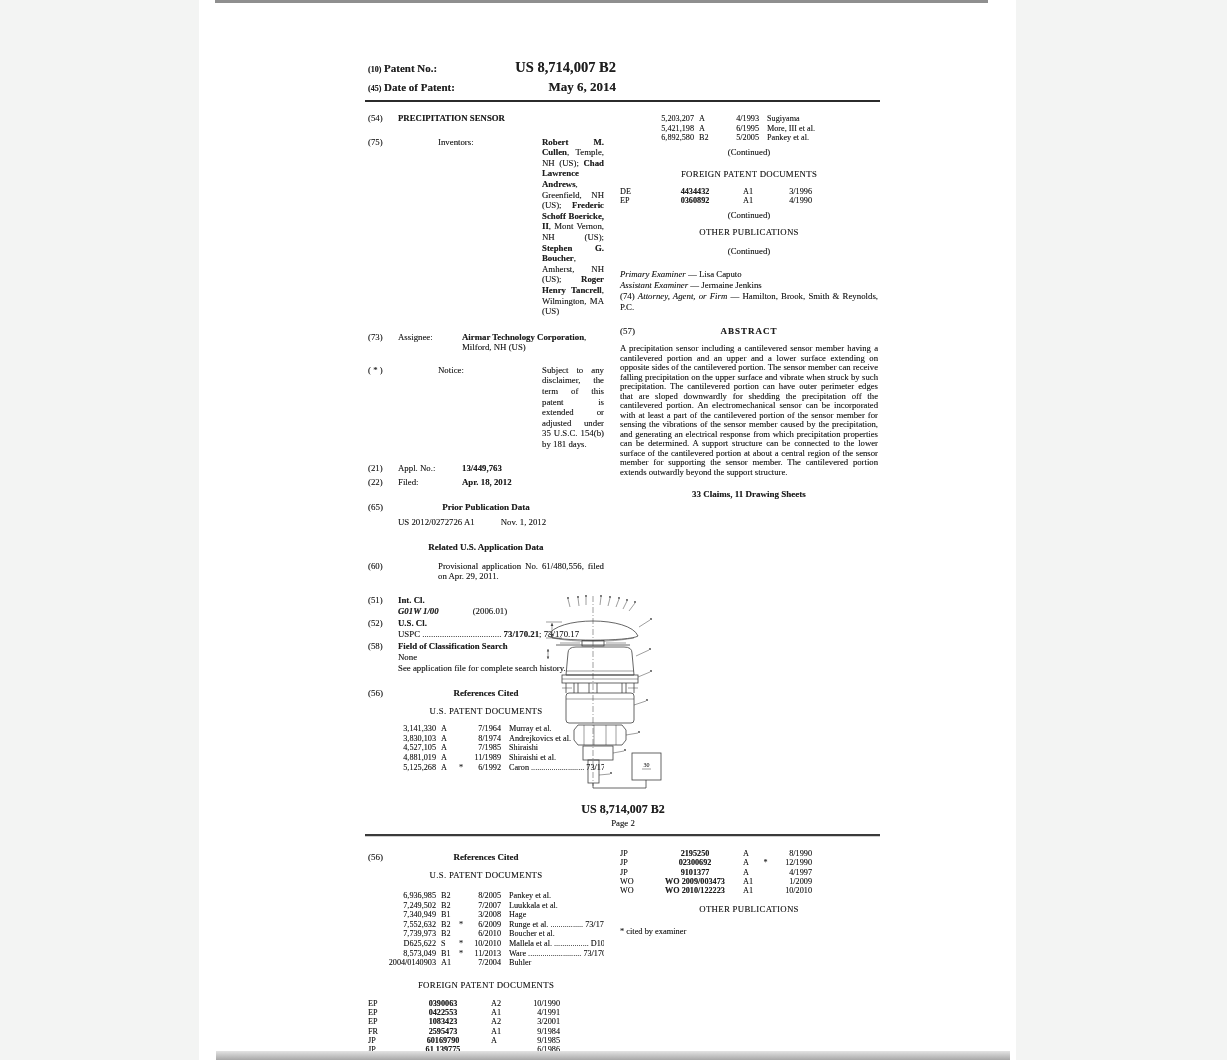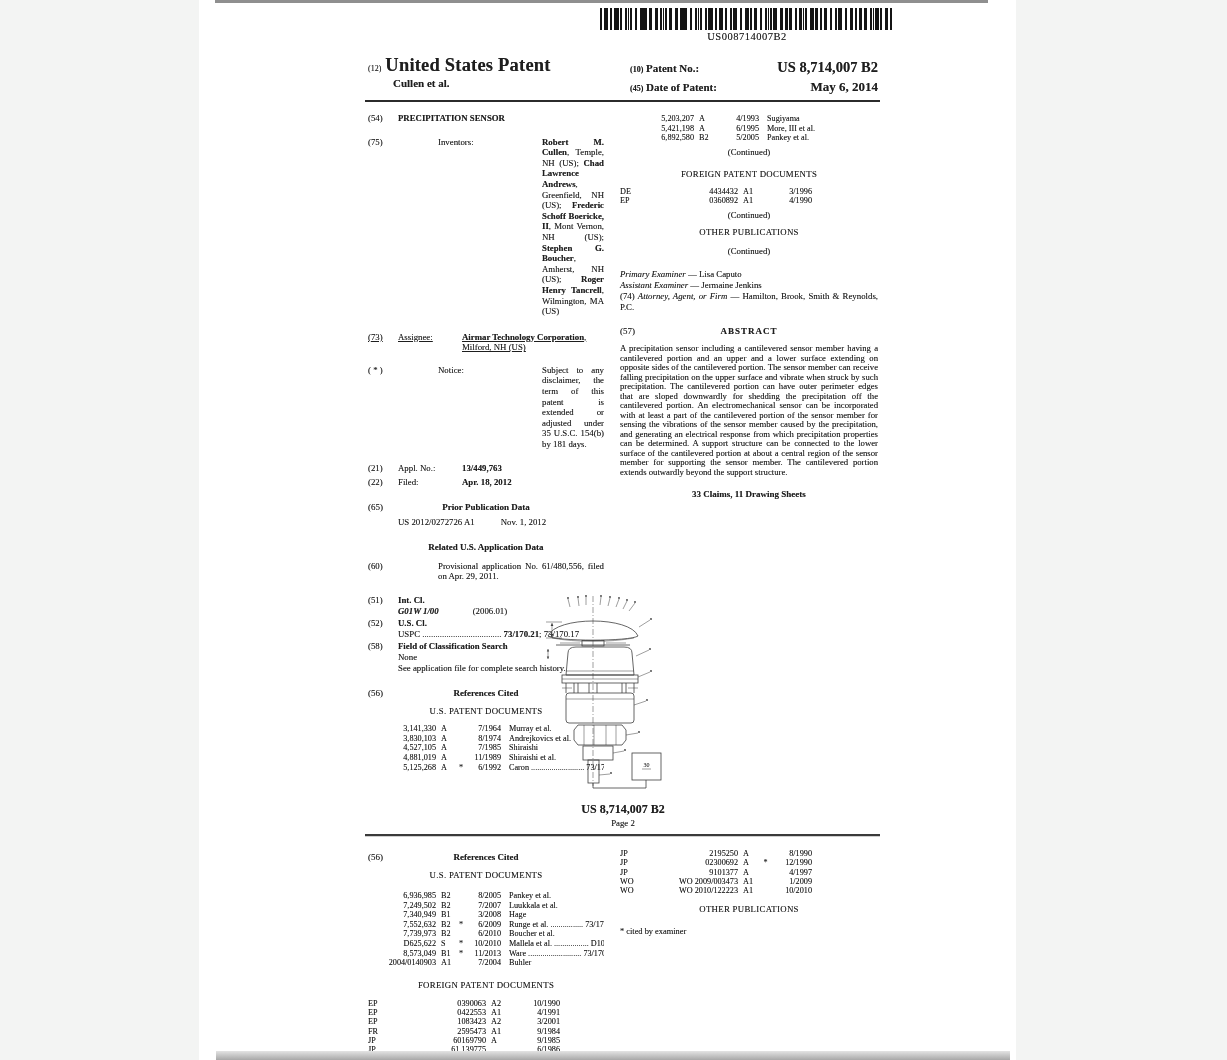--- a/index.html
+++ b/index.html
@@ -54,21 +54,21 @@
   .c-star{width:8px;text-align:center;flex:0 0 auto;}
   .c-date{width:36px;text-align:right;flex:0 0 auto;}
   .c-ref{flex:1;padding-left:8px;overflow:hidden;}
   .p1l-rows{padding-left:12px;}
   .p1r-rows{padding-left:18px;}
   .p2l-rows{padding-left:4px;}
   .p2l-rows .c-no{width:64px;}
 
   .f-row{display:flex;font-size:8.2px;line-height:9.3px;white-space:nowrap;}
   .f-cc{width:32px;flex:0 0 auto;}
-  .f-no{width:86px;text-align:right;flex:0 0 auto;}
+  .f-no{width:86px;text-align:center;flex:0 0 auto;font-weight:bold;}
   .f-kind{width:18px;padding-left:5px;flex:0 0 auto;}
   .f-star{width:9px;text-align:center;flex:0 0 auto;}
   .f-date{width:42px;text-align:right;flex:0 0 auto;}
 
   .pub{margin:0;font-size:8.3px;line-height:9.9px;text-align:justify;}
   .pub+.pub{margin-top:0;}
   .breakall{word-break:break-all;}
   .abstract{font-size:8.7px;line-height:9.5px;text-align:justify;}
   .claims-line{text-align:center;font-weight:bold;font-size:9px;}
   .exam{font-size:8.8px;line-height:11px;}
@@ -88,33 +88,22 @@
 </style>
 </head>
 <body>
 
 <div class="stage">
   <div class="paper">
     <div class="scan-top-edge"></div>
 
     <div class="doc">
 
-      <div class="barcode-wrap">
-        <div class="barcode"></div>
-        <div class="barcode-text">US008714007B2</div>
-      </div>
 
       <div class="header">
-        <div class="h-left">
-          <div>
-            <span class="h-num">(12)</span>
-            <span class="h-title">United States Patent</span>
-          </div>
-          <div class="h-authors">Cullen et al.</div>
-        </div>
         <div class="h-right">
           <div class="row">
             <span class="h-num">(10)</span>&nbsp;
             <span class="lbl">Patent No.:</span>
             <span class="val">US 8,714,007 B2</span>
           </div>
           <div class="row">
             <span class="h-num">(45)</span>&nbsp;
             <span class="lbl">Date of Patent:</span>
             <span class="val date">May 6, 2014</span>
@@ -130,21 +119,21 @@
             <span>(54)</span>
             <span class="b">PRECIPITATION SENSOR</span>
           </div>
 
           <div class="frow just" style="margin-top:13px;">
             <span>(75)</span>
             <span>Inventors:</span>
             <span><span style="font-weight: bold;">Robert M. Cullen</span><span>, Temple, NH (US); </span><span style="font-weight: bold;">Chad Lawrence Andrews</span><span>, Greenfield, NH (US); </span><span style="font-weight: bold;">Frederic Schoff Boericke, II</span><span>, Mont Vernon, NH (US); </span><span style="font-weight: bold;">Stephen G. Boucher</span><span>, Amherst, NH (US); </span><span style="font-weight: bold;">Roger Henry Tancrell</span><span>, Wilmington, MA (US)</span></span>
           </div>
 
-          <div class="frow" style="margin-top:15px;text-decoration:underline;">
+          <div class="frow" style="margin-top:15px;">
             <span>(73)</span>
             <span>Assignee:</span>
             <span><span style="font-weight: bold;">Airmar Technology Corporation</span><span>, Milford, NH (US)</span></span>
           </div>
 
           <div class="frow just" style="margin-top:12px;">
             <span>( * )</span>
             <span>Notice:</span>
             <span>Subject to any disclaimer, the term of this patent is extended or adjusted under 35 U.S.C. 154(b) by 181 days.</span>
           </div>

